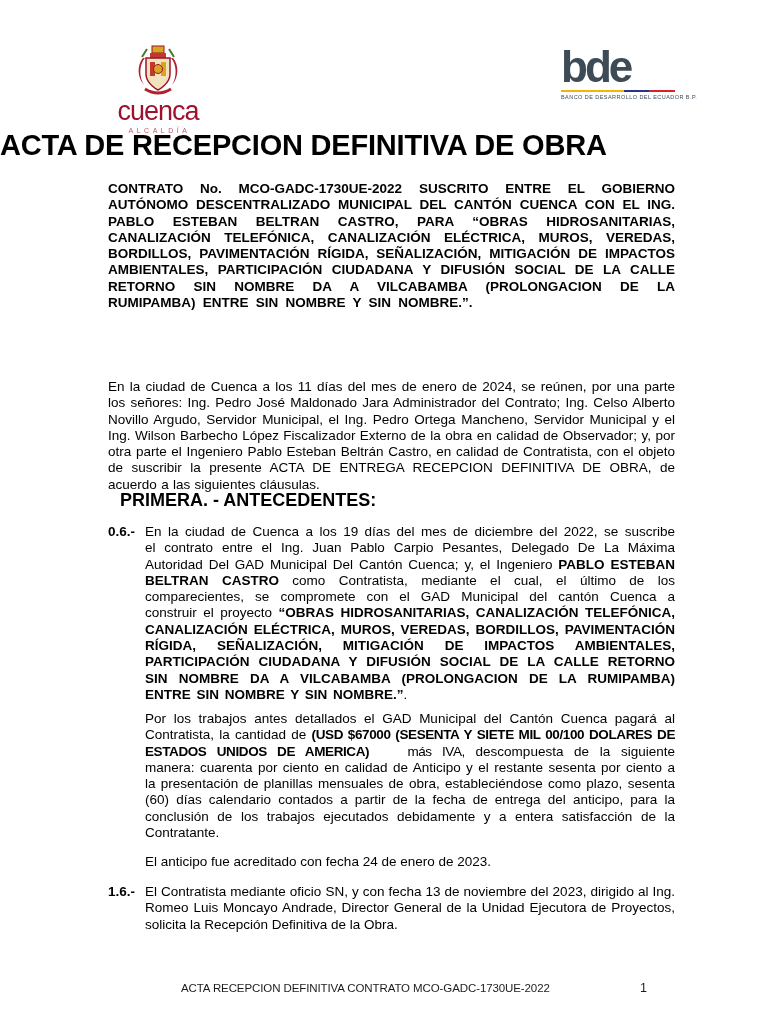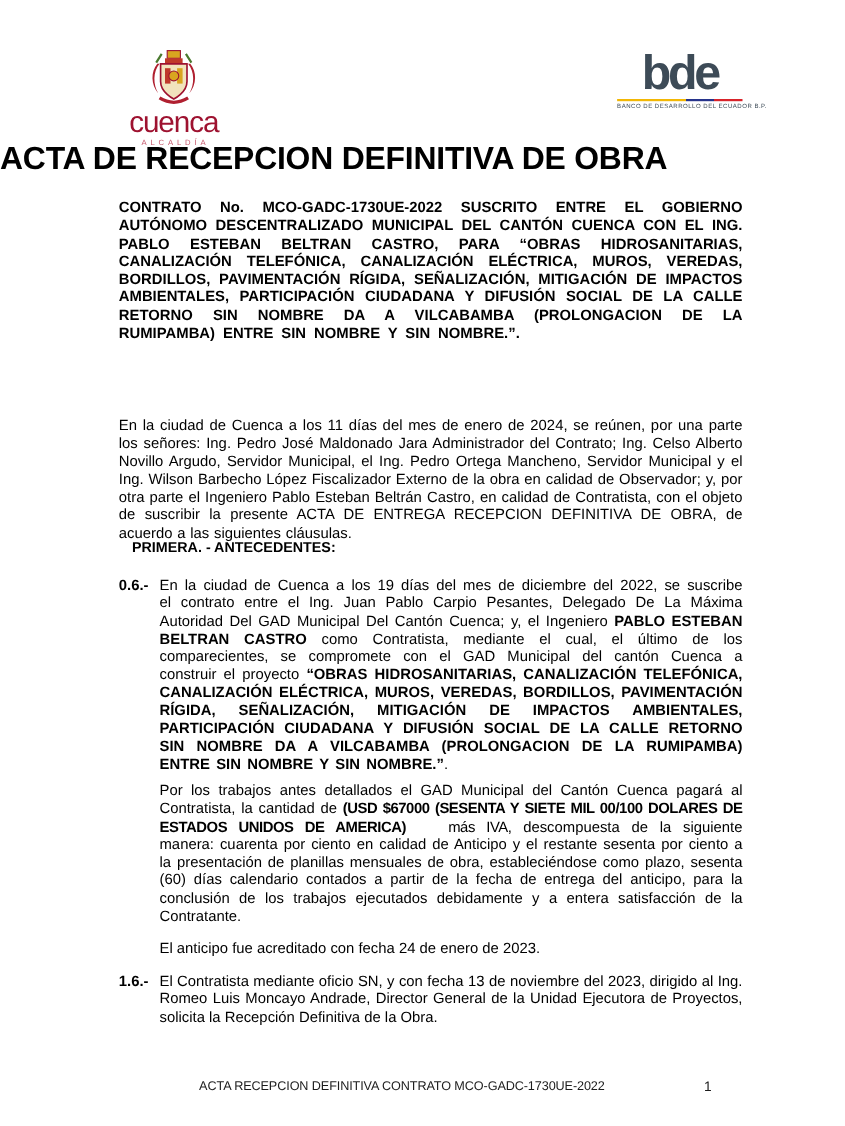--- a/index.html
+++ b/index.html
@@ -22,21 +22,21 @@
     display:block;
     font-size:27px; font-weight:normal; letter-spacing:-1px;
     color:#9e1230; line-height:1; margin-top:1px;
     text-transform:lowercase;
   }
   .cuenca-subtitle {
     display:block;
     font-size:7px; letter-spacing:3.5px; color:#c5566b;
     margin-top:2px; padding-left:3px;
   }
-  .bde-logo { position:absolute; right:0; top:2px; width:122px; text-align:center; }
+  .bde-logo { position:absolute; right:0; top:2px; width:122px; text-align:left; }
   .bde-wordmark {
     display:block;
     font-size:44px; font-weight:bold; letter-spacing:-3px;
     color:#3d4b57; line-height:0.92; padding-left:8px;
   }
   .bde-flag-line {
     display:block; height:2px; width:114px; margin:3px 0 2px 8px;
     background:linear-gradient(to right, #f2b705 0 55%, #27348b 55% 77%, #d8232a 77% 100%);
   }
   .bde-subtitle {
@@ -51,21 +51,21 @@
     text-align:left;
     font-size:29px; font-weight:bold; letter-spacing:-0.2px;
   }
 
   
   .body-text { font-size:13.5px; line-height:16.3px; text-align:justify; }
   .abs { position:absolute; }
 
   .p-contract { top:181px; left:108px; width:567px; font-weight:bold; word-spacing:3.5px; }
   .p-intro    { top:352px; left:108px; width:567px; word-spacing:0.6px;margin-top:27px; }
-  .sec-heading{ top:490px; left:108px; width:567px; font-weight:bold; font-size:13px;padding-left:12px; }
+  .sec-heading{ top:490px; left:108px; width:567px; font-weight:bold; font-size:18px;padding-left:12px; }
 
   .list-item  { left:108px; width:567px; padding-left:37px; }
   .item-1-1   { top:524px; }
   .item-1-2   { top:884px; }
   .item-label { position:absolute; left:0; top:0; font-weight:bold; font-size:13.5px; line-height:16.3px; }
   .item-1-1 .item-text { word-spacing:2px; }
 
   .p-payment  { top:711px; left:145px; width:530px; word-spacing:1px; }
   .p-advance  { top:854px; left:145px; width:530px; text-align:left; }
 

